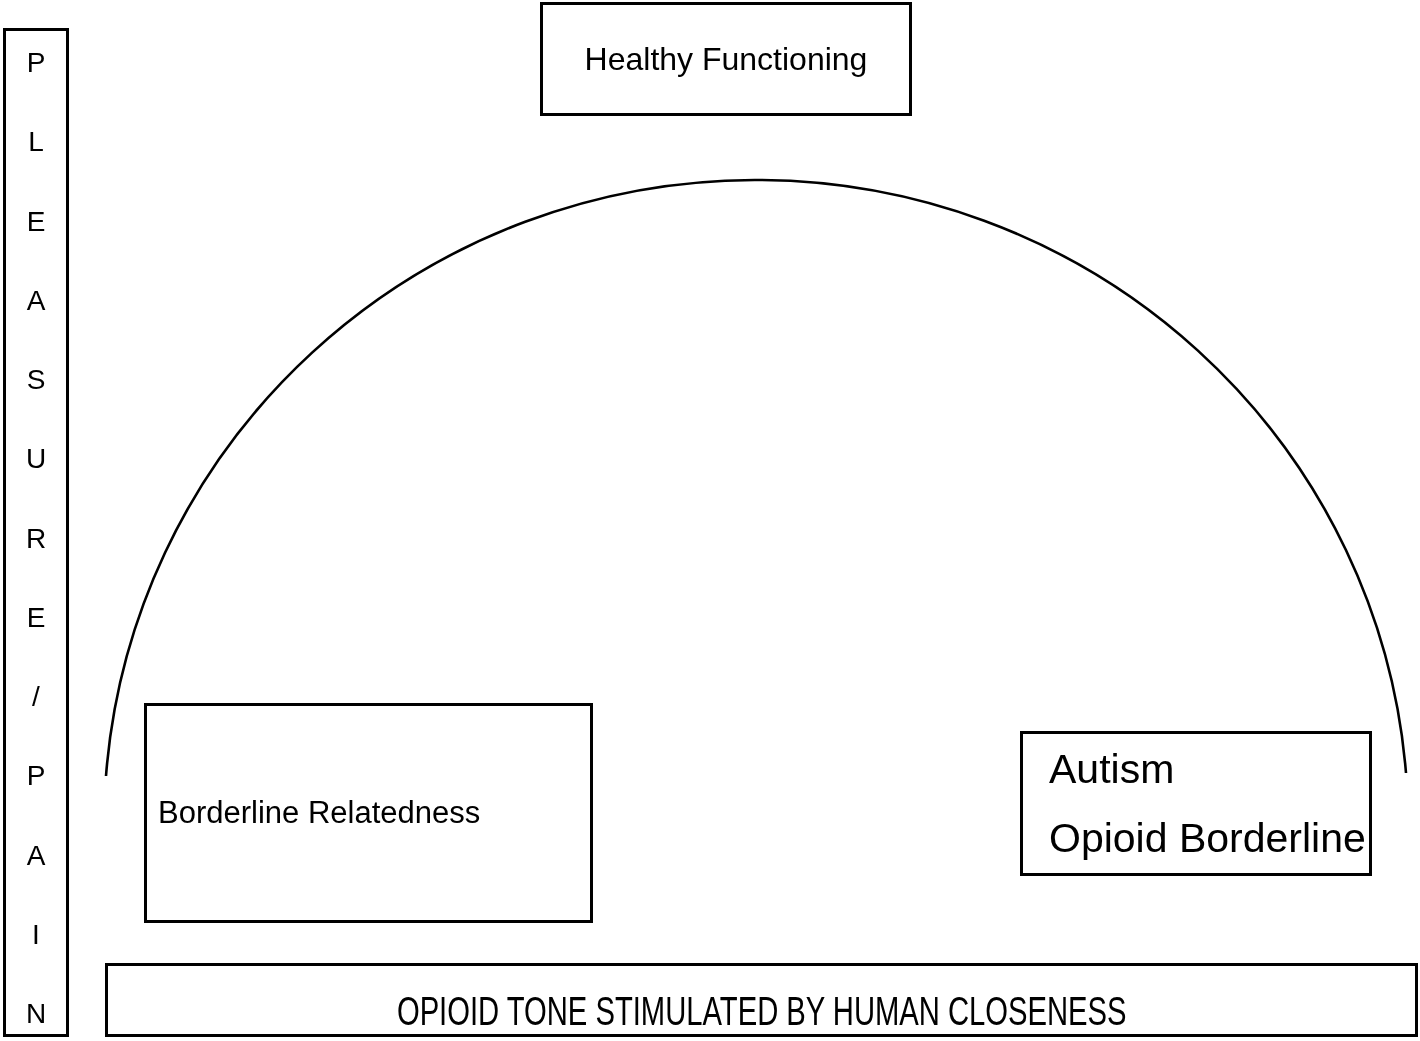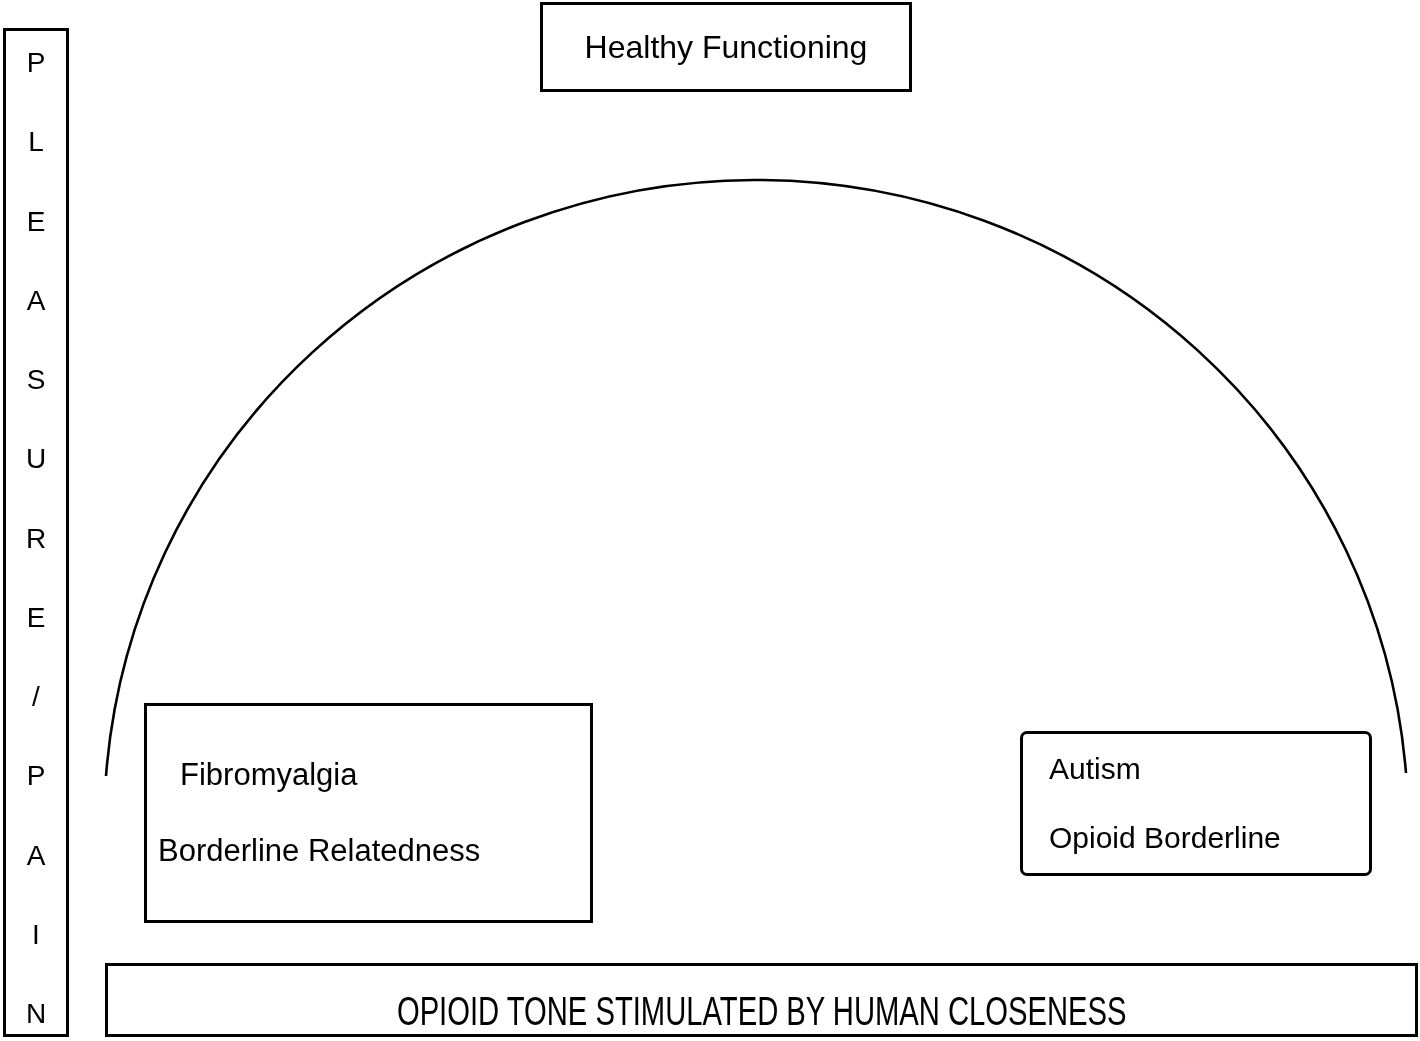--- a/index.html
+++ b/index.html
@@ -42,21 +42,21 @@
     top: 0;
     width: 1420px;
     height: 1041px;
     pointer-events: none;
   }
   
   #top-box {
     left: 540px;
     top: 2px;
     width: 372px;
-    height: 90px;
+    height: 114px;
     display: flex;
     align-items: center;
     justify-content: center;
     font-size: 32px;
     white-space: nowrap;
   }
   
   #left-box {
     left: 144px;
     top: 703px;
@@ -79,22 +79,21 @@
   }
   
   #right-box {
     left: 1020px;
     top: 731px;
     width: 352px;
     height: 145px;
     display: flex;
     flex-direction: column;
     justify-content: center;
-    font-size: 30px;
-    border-radius: 7px;
+    font-size: 41px;
   }
   #right-box .line {
     height: 69px;
     display: flex;
     align-items: center;
     padding-left: 26px;
     white-space: nowrap;
   }
   
   #x-axis-box {
@@ -135,21 +134,20 @@
   <span>A</span>
   <span>I</span>
   <span>N</span>
 </div>
 
 <div class="box" id="top-box">
   <span>Healthy Functioning</span>
 </div>
 
 <div class="box" id="left-box">
-  <div class="line first">Fibromyalgia</div>
   <div class="line">Borderline Relatedness</div>
 </div>
 
 <div class="box" id="right-box">
   <div class="line">Autism</div>
   <div class="line">Opioid Borderline</div>
 </div>
 
 <div class="box" id="x-axis-box">
   <span class="label">OPIOID TONE STIMULATED BY HUMAN CLOSENESS</span>

